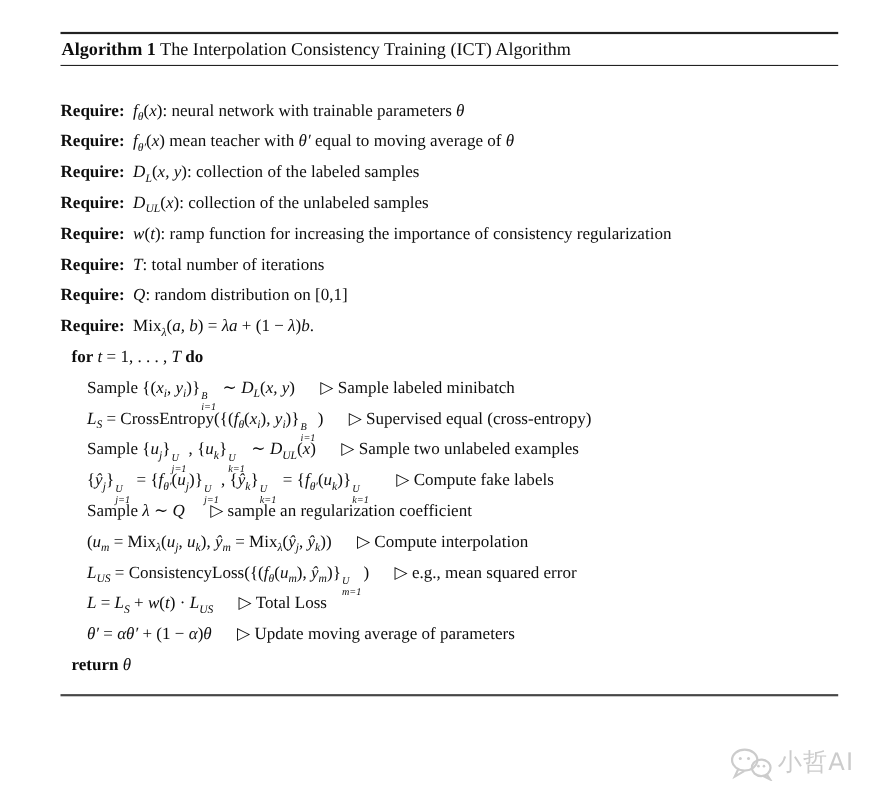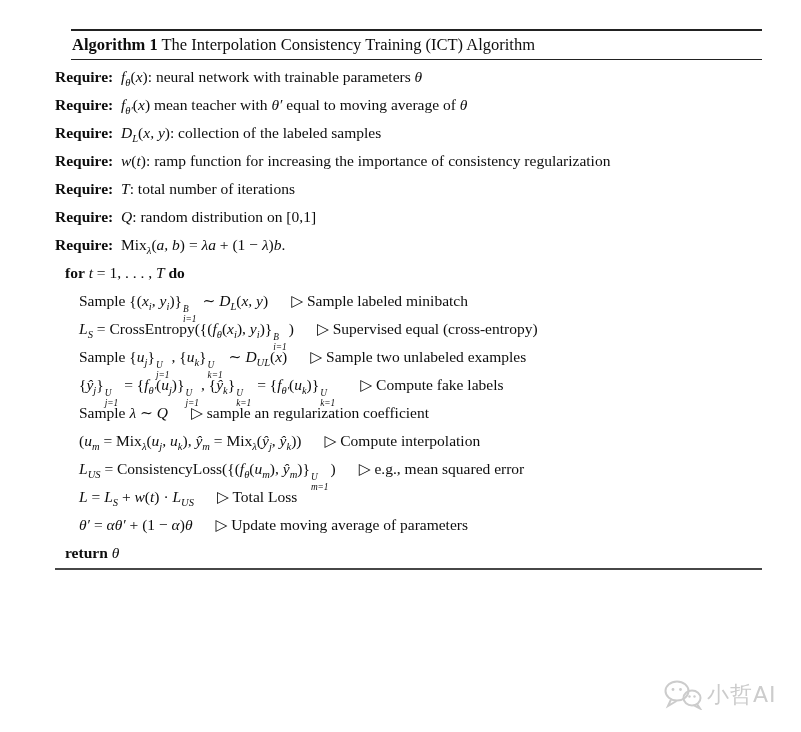--- a/index.html
+++ b/index.html
@@ -16,28 +16,27 @@
     left: 55px; top: 29px;
     width: 707px;
   }
   .algo-header {
     border-top: 2.2px solid #222222;
     border-bottom: 1.8px solid #222222;
     padding: 3px 1px 4px 1px;
     font-size: 16.5px;
     line-height: 21px;
     white-space: nowrap;
-    margin-left: 16px;
   }
   .algo-header .kw { font-weight: bold; }
   .algo-body {
-    margin-top: 3px;
+    margin-top: 27px;
     font-size: 15.5px;
     border-bottom: 2px solid #474747;
-    padding-bottom: 1px;
+    padding-bottom: 12px;
   }
   .algo-line {
     height: 28px;
     line-height: 28px;
     white-space: nowrap;
   }
   .algo-line.indent-0 { padding-left: 0; }
   .algo-line.indent-1 { padding-left: 10px; }
   .algo-line.indent-2 { padding-left: 24px; }
   .algo-line b { font-weight: bold; }
@@ -55,40 +54,40 @@
     margin-left: 1px;
     margin-right: 2px;
   }
   ss su, ss sb { display: block; }
   
   cm { margin-left: 23px; }
   .watermark {
     position: absolute;
     left: 662px; top: 679px;
     display: flex;
-    align-items: center;
     gap: 3px;
     font-family: "DejaVu Sans", "Liberation Sans", sans-serif;
     font-size: 22px;
     line-height: 30px;
   }
   .watermark .wm-text { letter-spacing: 1px; }
 </style>
 </head>
 <body>
 
 <div class="algo">
   <div class="algo-header">
     <span class="kw">Algorithm 1</span>
     <span>The Interpolation Consistency Training (ICT) Algorithm</span>
   </div>
   <div class="algo-body">
       <div class="algo-line indent-0"><b>Require:</b> <i>f<sub>θ</sub></i>(<i>x</i>): neural network with trainable parameters <i>θ</i></div>
       <div class="algo-line indent-0"><b>Require:</b> <i>f<sub>θ′</sub></i>(<i>x</i>) mean teacher with <i>θ′</i> equal to moving average of <i>θ</i></div>
       <div class="algo-line indent-0"><b>Require:</b> <i>D<sub>L</sub></i>(<i>x, y</i>): collection of the labeled samples</div>
+      <div class="algo-line indent-0"><b>Require:</b> <i>D<sub>UL</sub></i>(<i>x</i>): collection of the unlabeled samples</div>
       <div class="algo-line indent-0"><b>Require:</b> <i>w</i>(<i>t</i>): ramp function for increasing the importance of consistency regularization</div>
       <div class="algo-line indent-0"><b>Require:</b> <i>T</i>: total number of iterations</div>
       <div class="algo-line indent-0"><b>Require:</b> <i>Q</i>: random distribution on [0,1]</div>
       <div class="algo-line indent-0"><b>Require:</b> Mix<sub><i>λ</i></sub>(<i>a, b</i>) = <i>λa</i> + (1 − <i>λ</i>)<i>b</i>.</div>
       <div class="algo-line indent-1"><b>for</b> <i>t</i> = 1, . . . , <i>T</i> <b>do</b></div>
       <div class="algo-line indent-2">Sample {(<i>x<sub>i</sub></i>, <i>y<sub>i</sub></i>)}<ss>
           <su>B</su>
           <sb>i=1</sb>
         </ss> ∼ <i>D<sub>L</sub></i>(<i>x, y</i>)<cm>▷ Sample labeled minibatch</cm></div>
       <div class="algo-line indent-2"><i>L<sub>S</sub></i> = CrossEntropy({(<i>f<sub>θ</sub></i>(<i>x<sub>i</sub></i>), <i>y<sub>i</sub></i>)}<ss>

